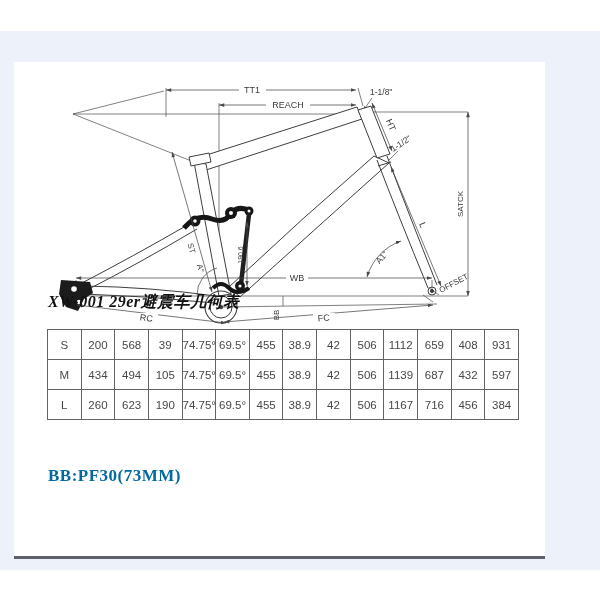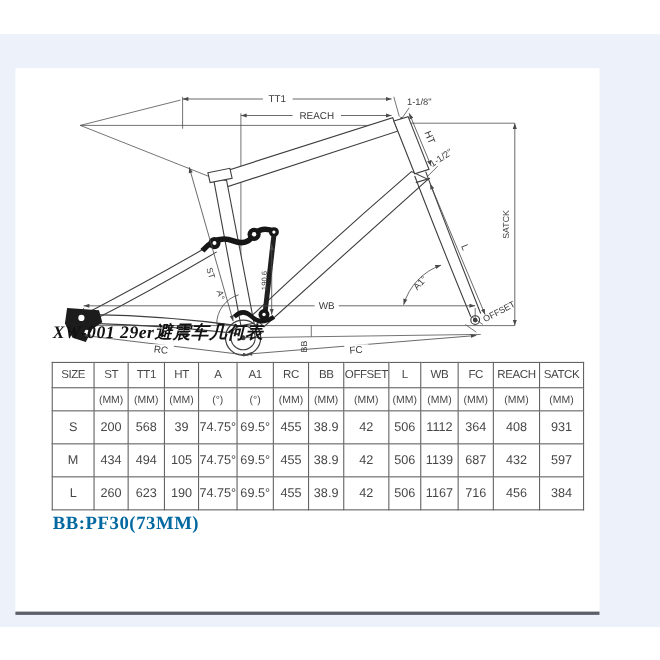--- a/index.html
+++ b/index.html
@@ -165,67 +165,35 @@
     <text x="189" y="249" font-size="8" transform="rotate(74 189 249)">ST</text>
     <text x="198" y="269" font-size="8" transform="rotate(74 198 269)">A°</text>
     <text x="243" y="255" font-size="7" transform="rotate(-90 243 255)">190.6</text>
   </g>
 </svg>
 
 <div class="page-title">XW-001 29er避震车几何表</div>
 
 <table class="geo-table">
   <thead>
-    <tr>
-        <th style="width: 37px;">SIZE</th>
-        <th style="width: 30px;">ST</th>
-        <th style="width: 32px;">TT1</th>
-        <th style="width: 30px;">HT</th>
-        <th style="width: 34px;">A</th>
-        <th style="width: 32px;">A1</th>
-        <th style="width: 31px;">RC</th>
-        <th style="width: 31px;">BB</th>
-        <th style="width: 40px;">OFFSET</th>
-        <th style="width: 28px;">L</th>
-        <th style="width: 33px;">WB</th>
-        <th style="width: 31px;">FC</th>
-        <th style="width: 41px;">REACH</th>
-        <th style="width: 39px;">SATCK</th>
-      </tr>
-    <tr class="units">
-        <td></td>
-        <td>(MM)</td>
-        <td>(MM)</td>
-        <td>(MM)</td>
-        <td>(°)</td>
-        <td>(°)</td>
-        <td>(MM)</td>
-        <td>(MM)</td>
-        <td>(MM)</td>
-        <td>(MM)</td>
-        <td>(MM)</td>
-        <td>(MM)</td>
-        <td>(MM)</td>
-        <td>(MM)</td>
-      </tr>
   </thead>
   <tbody>
       <tr class="size-row">
         <td class="size-cell">S</td>
         <td>200</td>
         <td>568</td>
         <td>39</td>
         <td>74.75°</td>
         <td>69.5°</td>
         <td>455</td>
         <td>38.9</td>
         <td>42</td>
         <td>506</td>
         <td>1112</td>
-        <td>364</td>
+        <td>659</td>
         <td>408</td>
         <td>931</td>
       </tr>
       <tr class="size-row">
         <td class="size-cell">M</td>
         <td>434</td>
         <td>494</td>
         <td>105</td>
         <td>74.75°</td>
         <td>69.5°</td>

